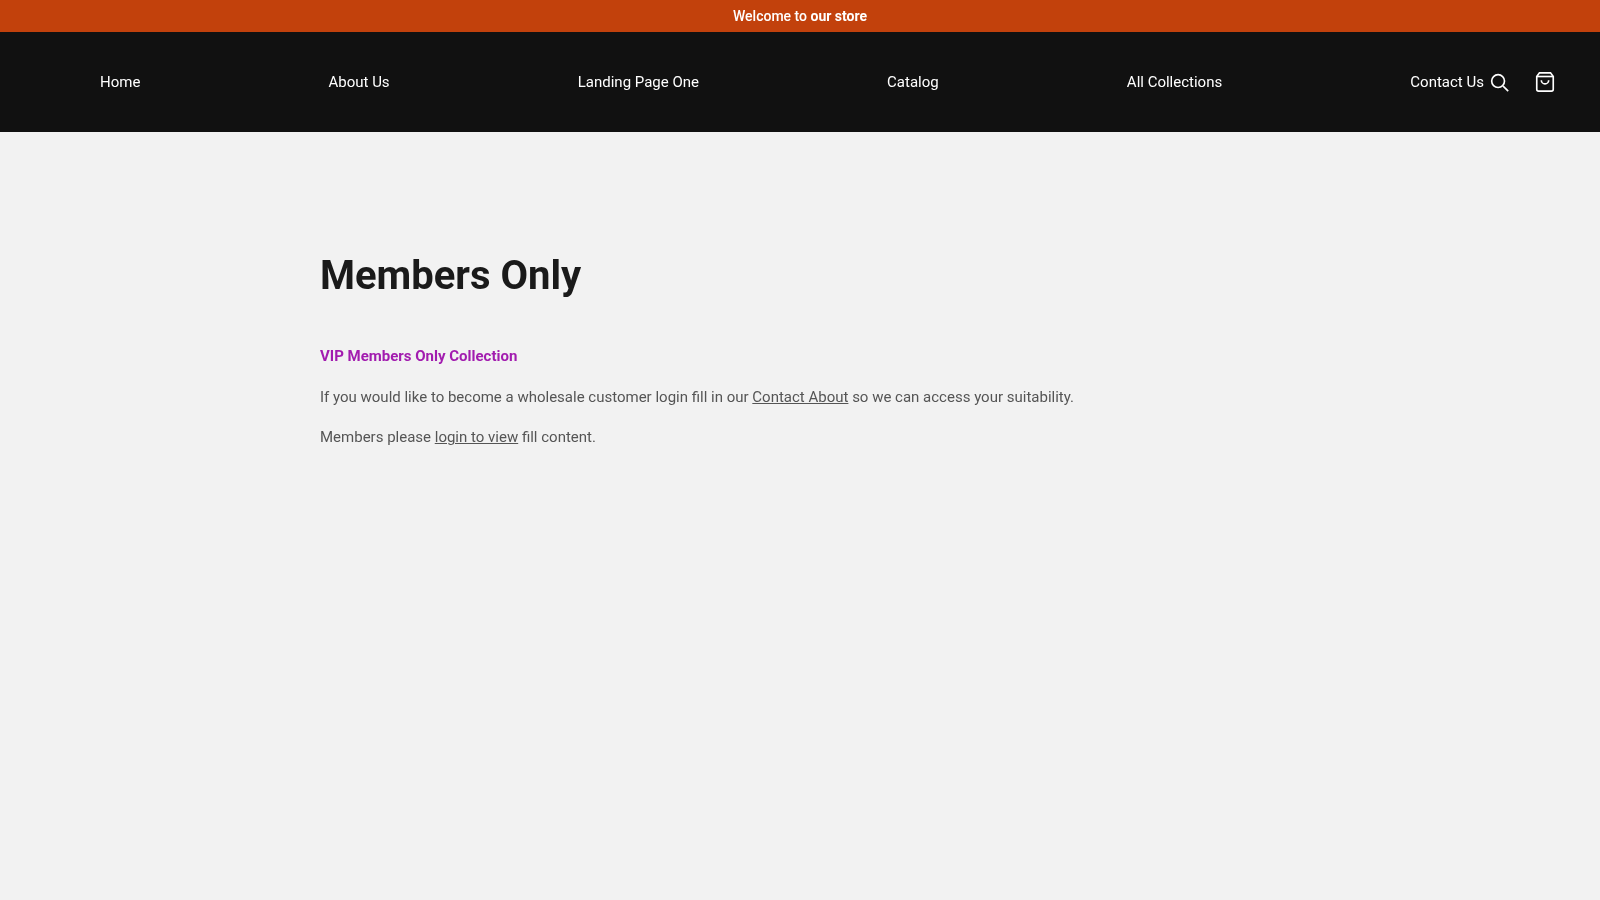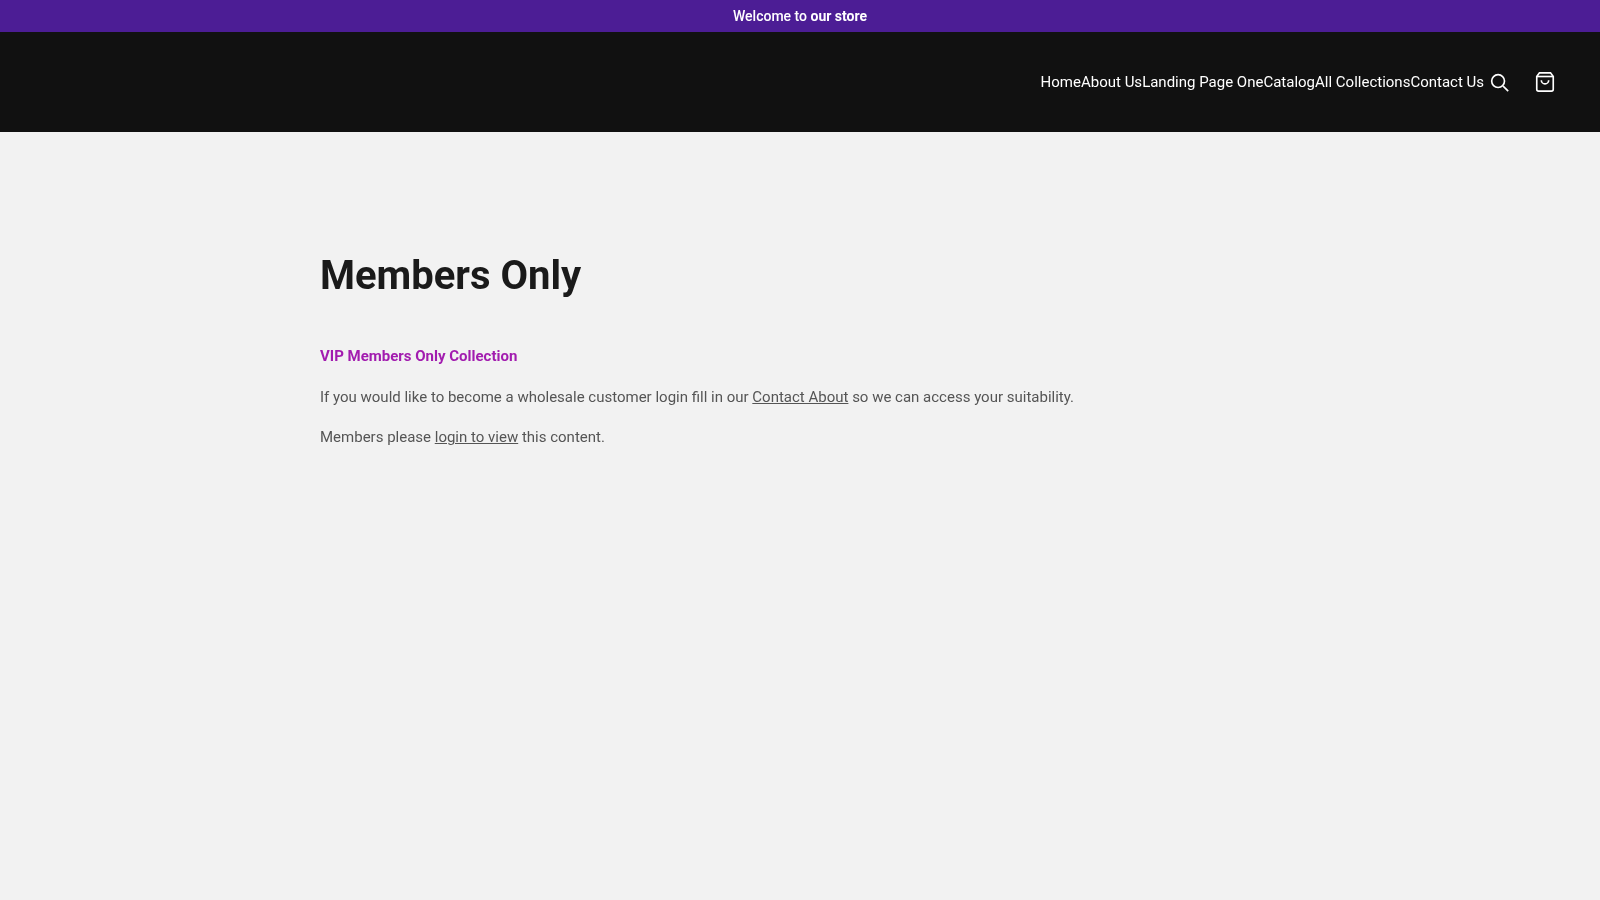--- a/index.html
+++ b/index.html
@@ -9,21 +9,21 @@
     }
 
     body {
       font-family: -apple-system, BlinkMacSystemFont, 'Segoe UI', Roboto, Oxygen, sans-serif;
       background-color: #f2f2f2;
       min-height: 900px;
     }
 
     
     .announcement-bar {
-      background-color: #4c1d95;
+      background-color: #c2410c;
       color: #ffffff;
       text-align: center;
       padding: 8px 16px;
       font-size: 14px;
       font-weight: 500;
     }
 
     .announcement-bar strong {
       font-weight: 700;
     }
@@ -56,21 +56,21 @@
 
     .logo-here {
       color: #e85d04;
     }
 
     
     .nav {
       display: flex;
       align-items: center;
       flex: 1;
-      justify-content: flex-end;
+      justify-content: space-between;
       padding-left: 60px;
     }
 
     .nav-link {
       color: #ffffff;
       text-decoration: none;
       font-size: 15px;
       font-weight: 400;
       cursor: pointer;
       white-space: nowrap;
@@ -191,15 +191,15 @@
 <main class="main-content">
   <h1 class="page-title">Members Only</h1>
 
   <p class="collection-subtitle">VIP Members Only Collection</p>
 
   <p class="collection-description">
     <span>If you would like to become a wholesale customer login fill in our </span><a class="contact-form-link">Contact About</a><span> so we can access your suitability.</span>
   </p>
 
   <p class="members-text">
-    <span>Members please </span><a class="login-link">login to view</a><span> this content.</span>
+    <span>Members please </span><a class="login-link">login to view</a><span> fill content.</span>
   </p>
 </main>
 
 </body></html>

